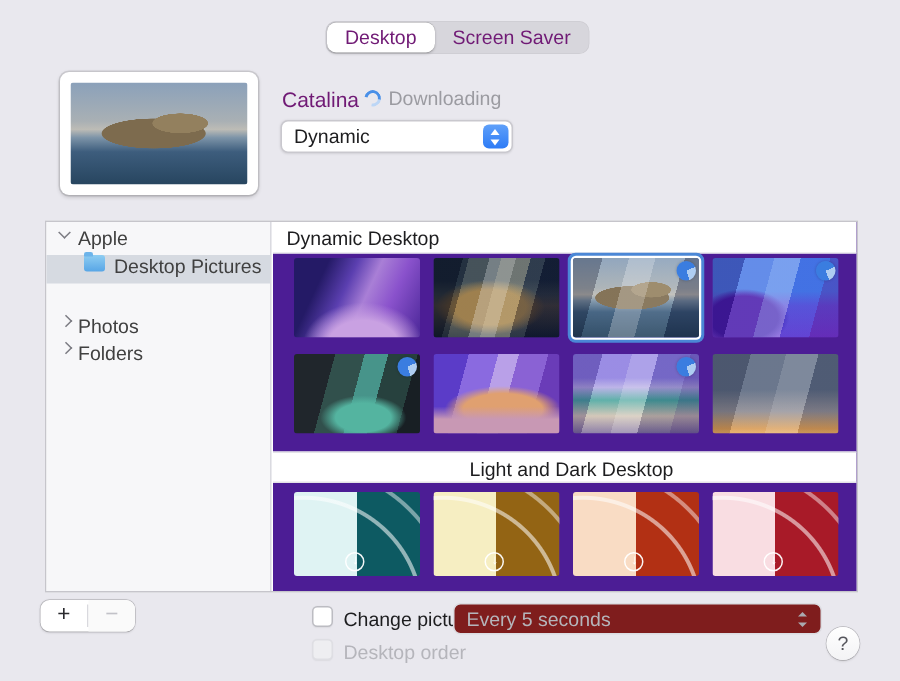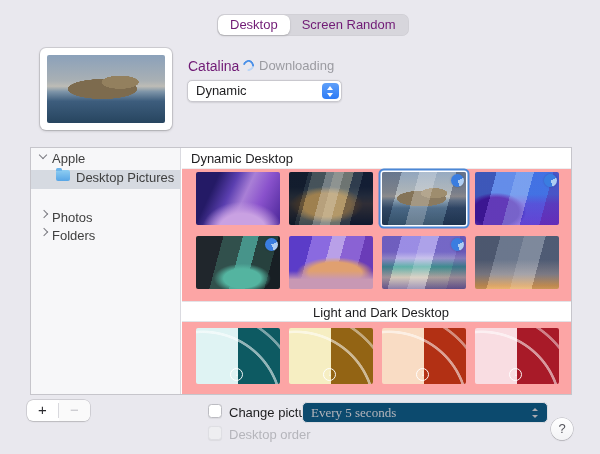--- a/index.html
+++ b/index.html
@@ -41,21 +41,21 @@
   .disc::before { content:""; position:absolute; left:2px; top:1px; width:5px; height:5px; border-right:1.5px solid #7b7b82; border-bottom:1.5px solid #7b7b82; }
   .disc.right::before { transform:rotate(-45deg); }
   .disc.down::before { transform:rotate(45deg); left:1px; }
   .ind { margin-left:25px; }
   .folder-ic { width:14px; height:11px; flex:none; margin-right:6px; border-radius:2px; background:linear-gradient(180deg,#8ecdf2,#58a6e6); position:relative; }
   .folder-ic::before { content:""; position:absolute; top:-2px; left:0; width:6px; height:3px; border-radius:1.5px 1.5px 0 0; background:#6db4ea; }
   .sphere-ic { width:12px; height:12px; flex:none; margin-right:6px; margin-left:1px; border-radius:50%;
     background: radial-gradient(circle at 35% 30%, rgba(255,255,255,.95) 0 18%, rgba(255,255,255,0) 45%),
                 conic-gradient(#e66 0deg, #ec6 60deg, #7d6 120deg, #5cc 180deg, #66e 240deg, #c6e 300deg, #e66 360deg); }
 
-  .content { position:absolute; left:151px; top:0; right:0; bottom:0; background:#fca5a5; overflow:hidden; }
+  .content { position:absolute; left:151px; top:0; right:0; bottom:0; background:#4c1d95; overflow:hidden; }
   .sec-title { position:absolute; left:0; right:0; height:21px; font-size:13px; color:#1d1d1f; padding:3px 0 0 9px; background:#fff; }
   .sec-title.first { top:0; border-bottom:1px solid #ededf0; }
   .sec-title.second { top:153px; border-top:1px solid #e3e3e7; border-bottom:1px solid #e3e3e7;text-align:center; }
 
   .thumb { position:absolute; width:84px; height:53px; border-radius:2px; overflow:hidden; }
   .thumb.ld { height:56px; }
   .thumb.selected { box-shadow:0 0 0 1.5px #fff, 0 0 0 3.5px #4b87d6; }
   .r1 { top:24px; } .r2 { top:88px; } .r3 { top:180px; }
   .c1 { left:14px; } .c2 { left:107px; } .c3 { left:200px; } .c4 { left:293px; }
 
@@ -83,34 +83,34 @@
   .addremove { position:absolute; left:27px; top:400px; width:63px; height:21px; background:#fff; border-radius:6px; box-shadow:0 0 0 .5px rgba(0,0,0,.18), 0 .5px 1.5px rgba(0,0,0,.12); display:flex; }
   .seg { flex:1; text-align:center; font-size:15px; line-height:19px; color:#2a2a2e; }
   .seg.disabled { color:#c2c2c8; background:#fafafa; border-radius:0 6px 6px 0; }
   .segdiv { width:1px; background:#d9d9de; margin:3px 0; }
 
   .cb { position:absolute; width:14px; height:14px; background:#fff; border:1px solid #bcbcc2; border-radius:3.5px; box-shadow:0 .5px 1px rgba(0,0,0,.06); }
   .cb.disabled { background:#eeeef1; border-color:#dedee3; }
   .flabel { position:absolute; font-size:13px; color:#1d1d1f; }
   .flabel.disabled { color:#b5b5bb; }
 
-  .popup.disabled { left:302px; top:402px; width:246px; height:21px; color:#b5b5bb; background:#0c4a6e; border-color:#dcdce1; box-shadow:none;font-family:Liberation Serif, serif; }
+  .popup.disabled { left:302px; top:402px; width:246px; height:21px; color:#b5b5bb; background:#7f1d1d; border-color:#dcdce1; box-shadow:none; }
   .graychev { position:absolute; right:7px; top:2px; width:10px; height:16px; }
   .graychev::before, .graychev::after { content:""; position:absolute; left:2px; width:0; height:0; border-left:3px solid transparent; border-right:3px solid transparent; }
   .graychev::before { top:3px; border-bottom:3.5px solid #aaaab0; }
   .graychev::after { bottom:3px; border-top:3.5px solid #aaaab0; }
 
   .helpbtn { position:absolute; left:551px; top:418px; width:22px; height:22px; border-radius:50%; background:linear-gradient(180deg,#ffffff,#f3f3f5); box-shadow:0 0 0 .5px rgba(0,0,0,.22), 0 1px 1.5px rgba(0,0,0,.12); font-size:13px; color:#55555c; text-align:center; line-height:22px; }
 </style>
 </head>
 <body>
 
 <div class="tabbar">
   <div class="tab selected">Desktop</div>
-  <div class="tab">Screen Random</div>
+  <div class="tab">Screen Saver</div>
 </div>
 
 <div class="preview">
   <div class="preview-img catalina-art"></div>
 </div>
 
 <div class="hdr-name">Catalina</div>
 <div class="hdr-status">
   <div class="spinner"></div>
   <span>Downloading</span>

